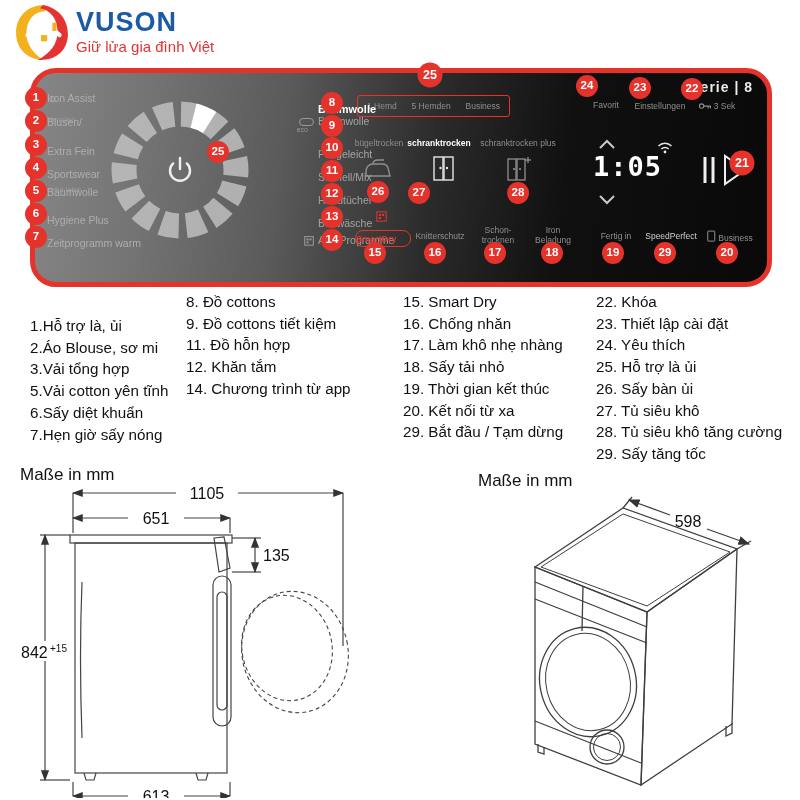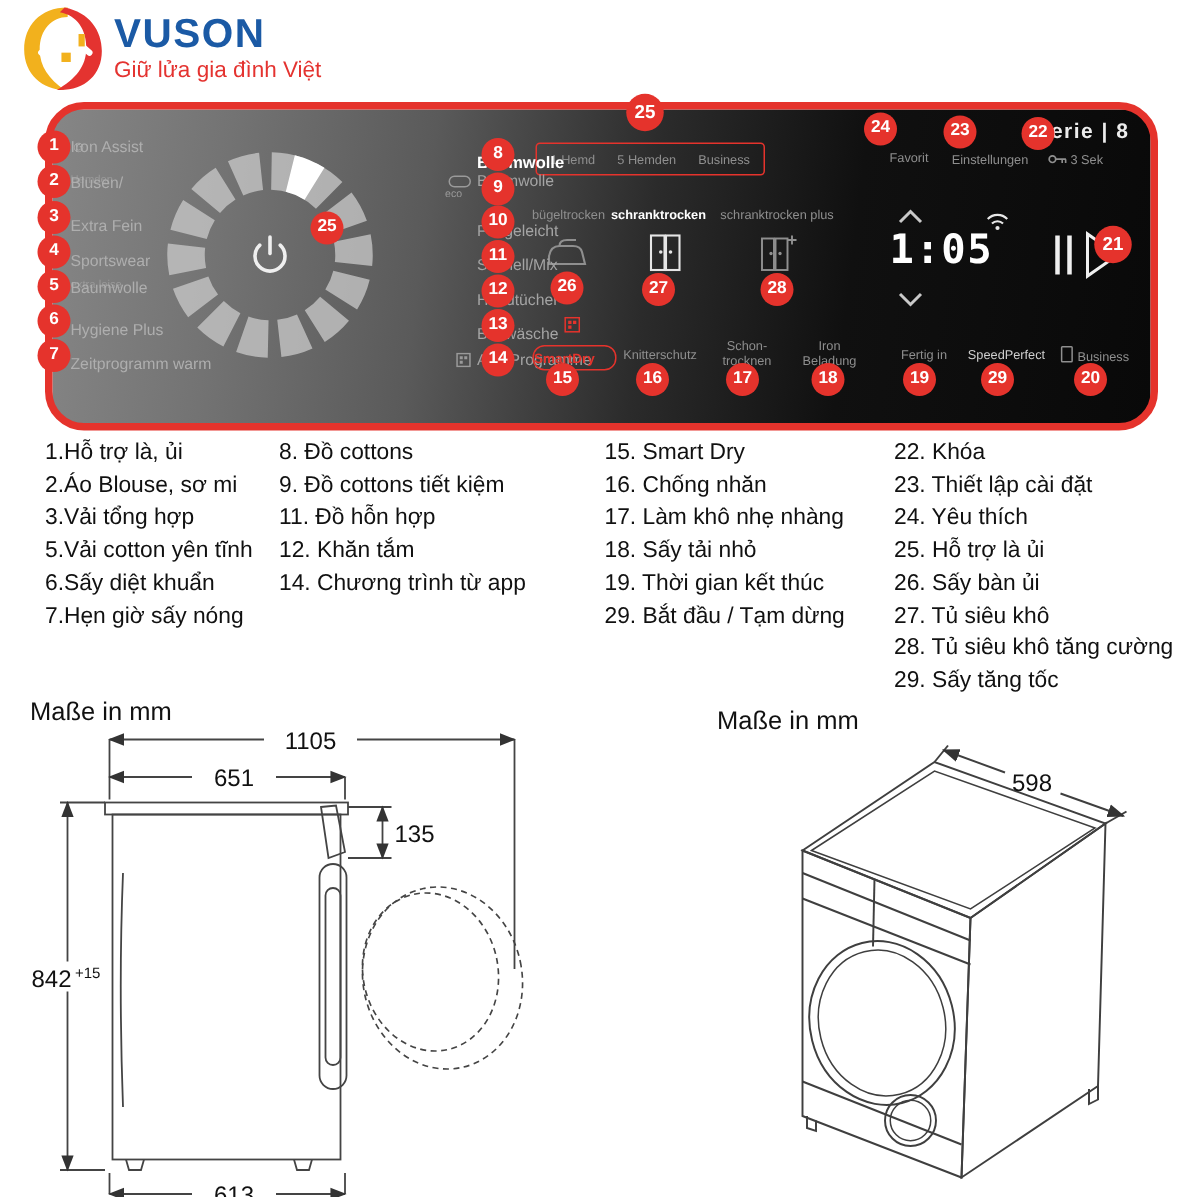--- a/index.html
+++ b/index.html
@@ -38,21 +38,21 @@
   .olab{color:#8f8f8f;font-size:8.5px;transform:translate(-50%,-50%);white-space:nowrap;text-align:center;line-height:1.15;}
   .smartbox{left:320px;top:157px;width:54px;height:15px;border:1.5px solid #e5332c;border-radius:8px;
             color:#e5332c;font-size:9px;font-weight:bold;display:flex;align-items:center;z-index:2;}
   .serie{left:600px;top:6px;width:118px;text-align:right;color:#ececec;font-size:14px;font-weight:bold;letter-spacing:1px;z-index:1;}
   .time{left:558px;top:78px;width:66px;text-align:center;color:#fff;font-family:"DejaVu Sans Mono",monospace;
         font-size:27px;font-weight:bold;letter-spacing:1px;z-index:1;}
   .tico{z-index:1;}
 
   
   .legend-col{position:absolute;top:291px;font-size:15.2px;color:#111;line-height:21.7px;white-space:nowrap;}
-  .lc1{left:30px;} .lc2{left:186px;} .lc3{left:403px;} .lc4{left:596px;}
+  .lc1{left:30px;margin-top:24px;} .lc2{left:186px;} .lc3{left:403px;} .lc4{left:596px;}
 
   
   .diag-title{position:absolute;font-size:17px;color:#111;}
   .dt-left{left:20px;top:465px;}
   .dt-right{left:478px;top:471px;}
   svg text{font-family:"Liberation Sans",sans-serif;}
 </style>
 </head>
 <body>
 
@@ -216,21 +216,21 @@
     <div class="c" style="left:297px;top:30px">8</div>
     <div class="c" style="left:297px;top:53px">9</div>
     <div class="c" style="left:297px;top:75px">10</div>
     <div class="c" style="left:297px;top:98px">11</div>
     <div class="c" style="left:297px;top:121px">12</div>
     <div class="c" style="left:297px;top:144px">13</div>
     <div class="c" style="left:297px;top:167px">14</div>
     <div class="c" style="left:183px;top:79px">25</div>
     <div class="c big" style="left:395px;top:2px">25</div>
     <div class="c" style="left:343px;top:119px">26</div>
-    <div class="c" style="left:404px;top:120px">27</div>
+    <div class="c" style="left:384px;top:120px">27</div>
     <div class="c" style="left:483px;top:120px">28</div>
     <div class="c" style="left:340px;top:180px">15</div>
     <div class="c" style="left:400px;top:180px">16</div>
     <div class="c" style="left:460px;top:180px">17</div>
     <div class="c" style="left:517px;top:180px">18</div>
     <div class="c" style="left:578px;top:180px">19</div>
     <div class="c" style="left:630px;top:180px">29</div>
     <div class="c" style="left:692px;top:180px">20</div>
     <div class="c" style="left:552px;top:13px">24</div>
     <div class="c" style="left:605px;top:15px">23</div>
@@ -252,20 +252,21 @@
     <div>11. Đồ hỗn hợp</div>
     <div>12. Khăn tắm</div>
     <div>14. Chương trình từ app</div>
   </div>
   <div class="legend-col lc3">
     <div>15. Smart Dry</div>
     <div>16. Chống nhăn</div>
     <div>17. Làm khô nhẹ nhàng</div>
     <div>18. Sấy tải nhỏ</div>
     <div>19. Thời gian kết thúc</div>
+    <div>20. Kết nối từ xa</div>
     <div>29. Bắt đầu / Tạm dừng</div>
   </div>
   <div class="legend-col lc4">
     <div>22. Khóa</div>
     <div>23. Thiết lập cài đặt</div>
     <div>24. Yêu thích</div>
     <div>25. Hỗ trợ là ủi</div>
     <div>26. Sấy bàn ủi</div>
     <div>27. Tủ siêu khô</div>
     <div>28. Tủ siêu khô tăng cường</div>

